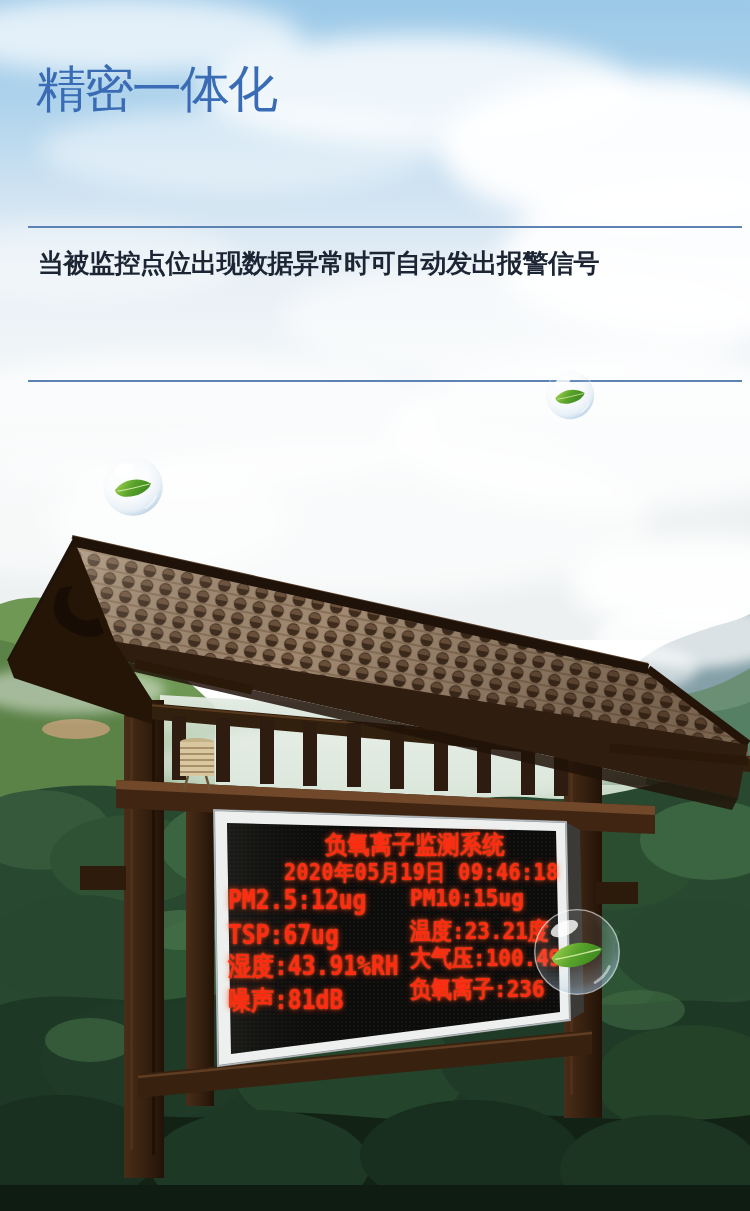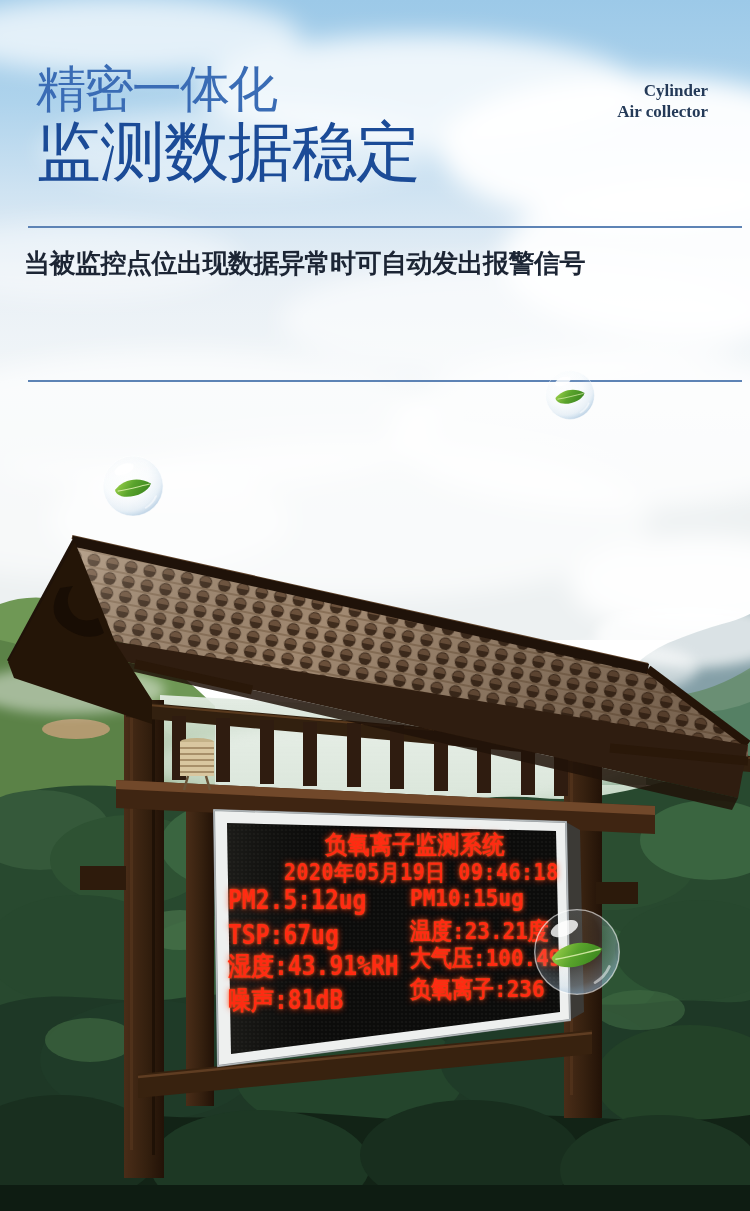--- a/index.html
+++ b/index.html
@@ -17,21 +17,21 @@
   .en-label{position:absolute;top:80px;right:42px;z-index:5;text-align:right;
             font-family:"Liberation Serif","DejaVu Serif",serif;font-weight:600;
             font-size:17px;line-height:21px;color:#243a58;}
 
   
   .divider{position:absolute;left:28px;width:714px;height:2px;background:#5d83b5;z-index:4;}
   .divider-top{top:226px;}
   .divider-bottom{top:380px;}
 
   
-  .paragraph{position:absolute;left:24px;top:240px;z-index:5;
+  .paragraph{position:absolute;left:38px;top:240px;z-index:5;
              font-size:26px;line-height:47.5px;letter-spacing:-0.5px;
              font-weight:600;color:#1c2534;}
 
   
   .led-layer{position:absolute;left:0;top:0;width:692px;height:1211px;z-index:6;pointer-events:none;}
   .led{position:absolute;font-family:"DejaVu Sans Mono","Liberation Mono",monospace;
        font-weight:bold;color:#ff2b12;white-space:nowrap;
        text-shadow:0 0 6px rgba(255,50,10,.85),0 0 2px rgba(255,140,60,.9);
        transform:scaleY(1.12);transform-origin:left top;}
   .led-title{left:325px;top:828px;font-size:22px;letter-spacing:0.5px;}
@@ -236,27 +236,22 @@
         <polygon points="214,810 566,822 570,1020 218,1066" fill="#eef0ef" stroke="#8d9296" stroke-width="2"></polygon>
         <polygon points="214,810 566,822 570,1020 218,1066" fill="none" stroke="#c4cacc" stroke-width="1" opacity="0.8"></polygon>
         <polygon points="227,823 556,831 560,1012 231,1054" fill="url(#dots)"></polygon>
         <polygon points="227,823 556,831 560,1012 231,1054" fill="url(#scrG)"></polygon>
       </g>
     </g>
   </svg>
 
   <div class="headline">
     <div class="h1">精密一体化</div>
-    <div class="h2">监测数据稳定</div>
   </div>
 
-  <div class="en-label">
-    <div>Cylinder</div>
-    <div>Air collector</div>
-  </div>
 
   <div class="divider divider-top"></div>
 
   <div class="paragraph">
     <div>当被监控点位出现数据异常时可自动发出报警信号</div>
   </div>
 
   <div class="divider divider-bottom"></div>
 
   <div class="led-layer">

